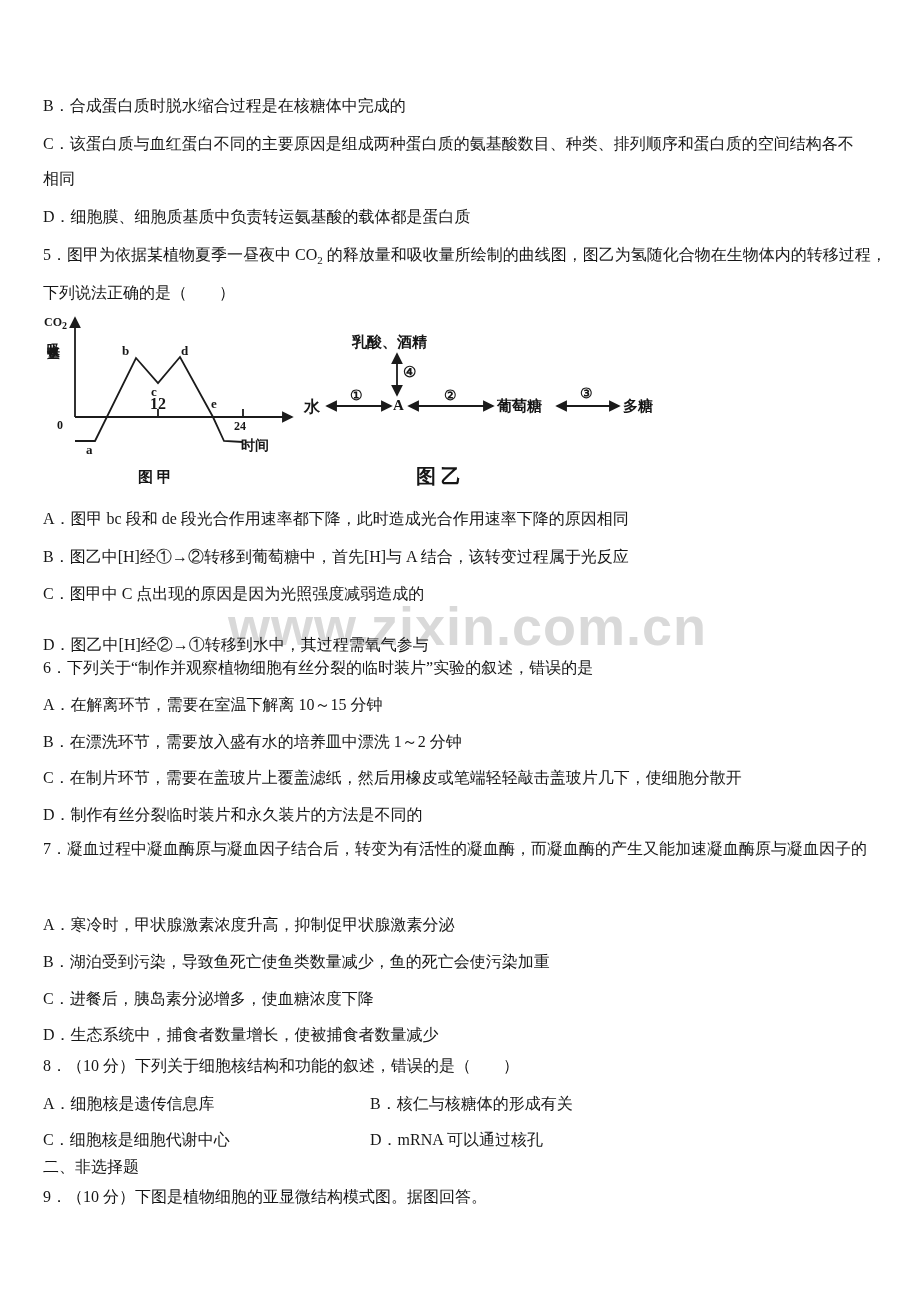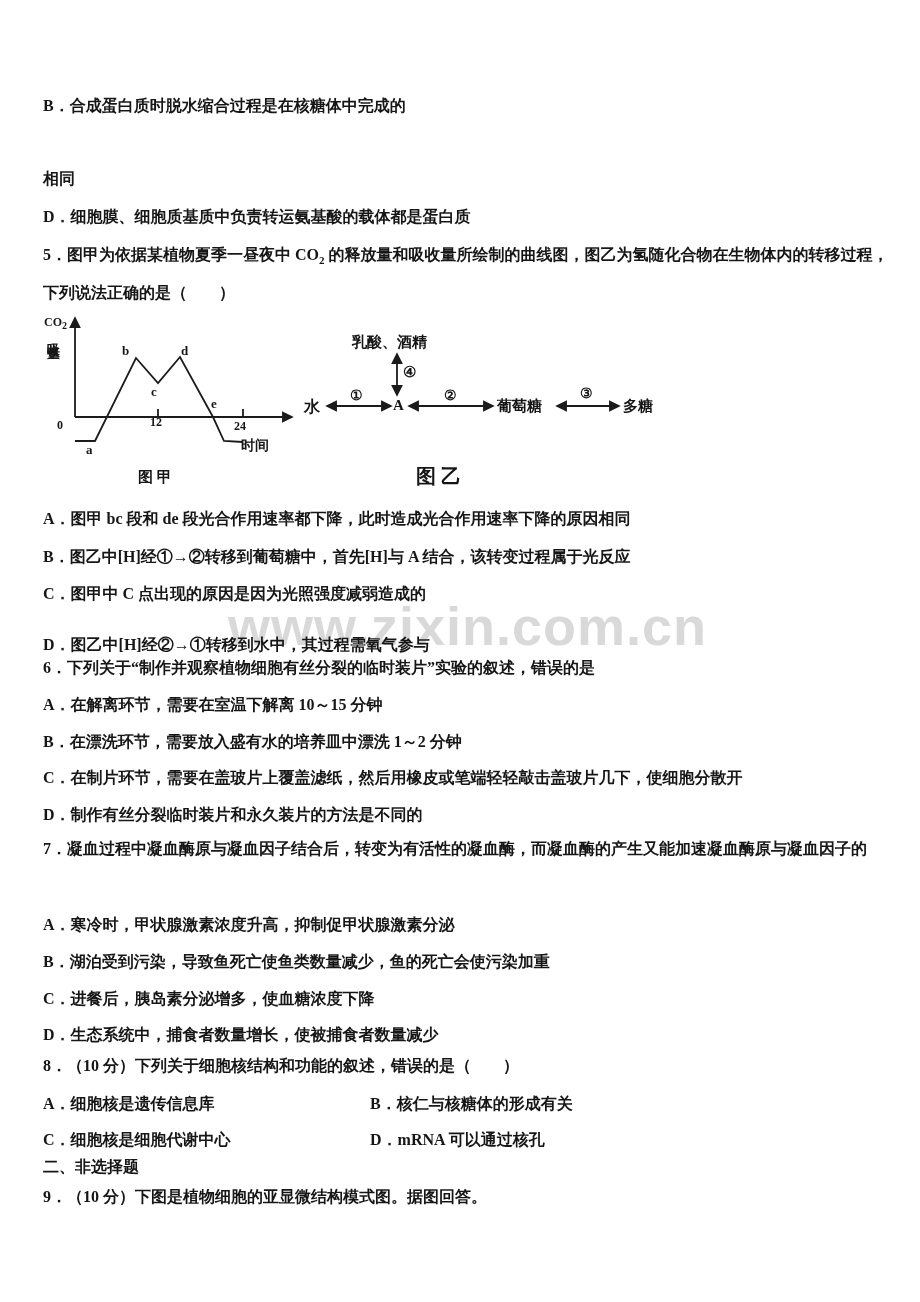--- a/index.html
+++ b/index.html
@@ -4,21 +4,21 @@
 <style>
   html,body{margin:0;padding:0;background:#ffffff;}
   #page{
     position:relative;width:920px;height:1302px;background:#ffffff;
     overflow:hidden;
     font-family:"Liberation Serif","DejaVu Serif",serif;
     color:#161616;
   }
   .ln{
     position:absolute;left:43px;white-space:nowrap;
-    font-size:16px;font-weight:bold;line-height:19px;
+    font-size:16px;font-weight:normal;line-height:19px;
   }
   .ln sub{font-size:11px;}
   .col2{left:370px;}
   .wm{
     position:absolute;left:228px;top:599px;
     font-family:"Liberation Sans","DejaVu Sans",sans-serif;
     font-size:54px;font-weight:700;color:#d9d9d9;
     letter-spacing:1px;white-space:nowrap;line-height:1;
   }
   .fig-label{
@@ -32,20 +32,21 @@
   .stroke{stroke:#1b1b1b;stroke-width:1.8;fill:none;}
 </style>
 </head>
 <body>
 
 <div id="page">
 
   <div class="wm">www.zixin.com.cn</div>
 
   <div class="ln" style="top:96px">B．合成蛋白质时脱水缩合过程是在核糖体中完成的</div>
+  <div class="ln" style="top:134px">C．该蛋白质与血红蛋白不同的主要原因是组成两种蛋白质的氨基酸数目、种类、排列顺序和蛋白质的空间结构各不</div>
   <div class="ln" style="top:169px">相同</div>
   <div class="ln" style="top:207px">D．细胞膜、细胞质基质中负责转运氨基酸的载体都是蛋白质</div>
 
   <div class="ln" style="top:245px"><span>5．图甲为依据某植物夏季一昼夜中 CO</span><sub>2</sub><span> 的释放量和吸收量所绘制的曲线图，图乙为氢随化合物在生物体内的转移过程，</span></div>
   <div class="ln" style="top:283px">下列说法正确的是（　　）</div>
 
   <svg width="700" height="200" viewBox="0 0 700 200">
     <defs>
       <marker id="ah" viewBox="0 0 10 10" refX="8.5" refY="5" markerWidth="6.5" markerHeight="6.5" orient="auto-start-reverse">
         <path d="M0,0 L10,5 L0,10 z" fill="#1b1b1b"></path>
@@ -61,21 +62,21 @@
 
     <path class="stroke" d="M397,54 L397,95" marker-start="url(#ah)" marker-end="url(#ah)"></path>
     <path class="stroke" d="M327,106 L391,106" marker-start="url(#ah)" marker-end="url(#ah)"></path>
     <path class="stroke" d="M409,106 L493,106" marker-start="url(#ah)" marker-end="url(#ah)"></path>
     <path class="stroke" d="M557,106 L619,106" marker-start="url(#ah)" marker-end="url(#ah)"></path>
   </svg>
 
   <div class="fig-label" style="left:44px;top:316px;font-size:12px"><span>CO</span><sub>2</sub></div>
   <div class="fig-label vtext" style="left:47px;top:333px;font-size:13px">吸收量</div>
   <div class="fig-label" style="left:57px;top:419px;font-size:12px">0</div>
-  <div class="fig-label" style="left:150px;top:416px;font-size:12px">12</div>
+  <div class="fig-label" style="left:150px;top:396px;font-size:16px">12</div>
   <div class="fig-label" style="left:234px;top:420px;font-size:12px">24</div>
   <div class="fig-label" style="left:86px;top:443px;font-size:13px">a</div>
   <div class="fig-label" style="left:122px;top:344px;font-size:13px">b</div>
   <div class="fig-label" style="left:151px;top:385px;font-size:13px">c</div>
   <div class="fig-label" style="left:181px;top:344px;font-size:13px">d</div>
   <div class="fig-label" style="left:211px;top:397px;font-size:13px">e</div>
   <div class="fig-label" style="left:241px;top:439px;font-size:14px">时间</div>
   <div class="fig-label" style="left:138px;top:470px;font-size:15px">图 甲</div>
 
   <div class="fig-label" style="left:352px;top:335px;font-size:15px">乳酸、酒精</div>

